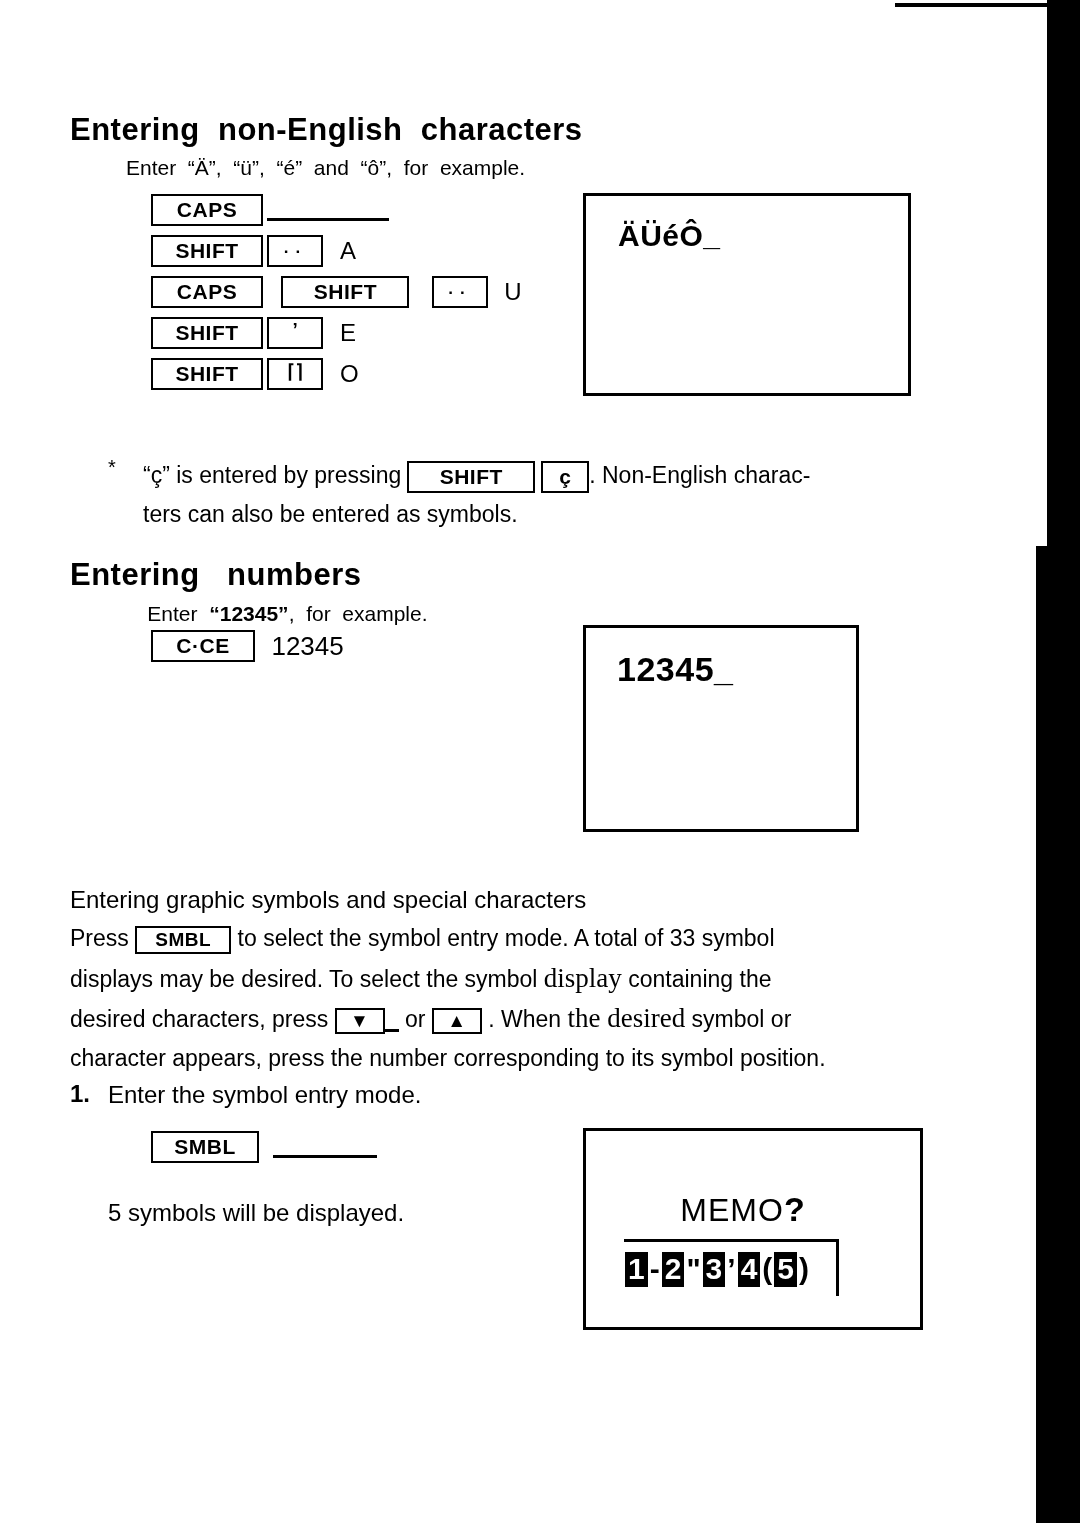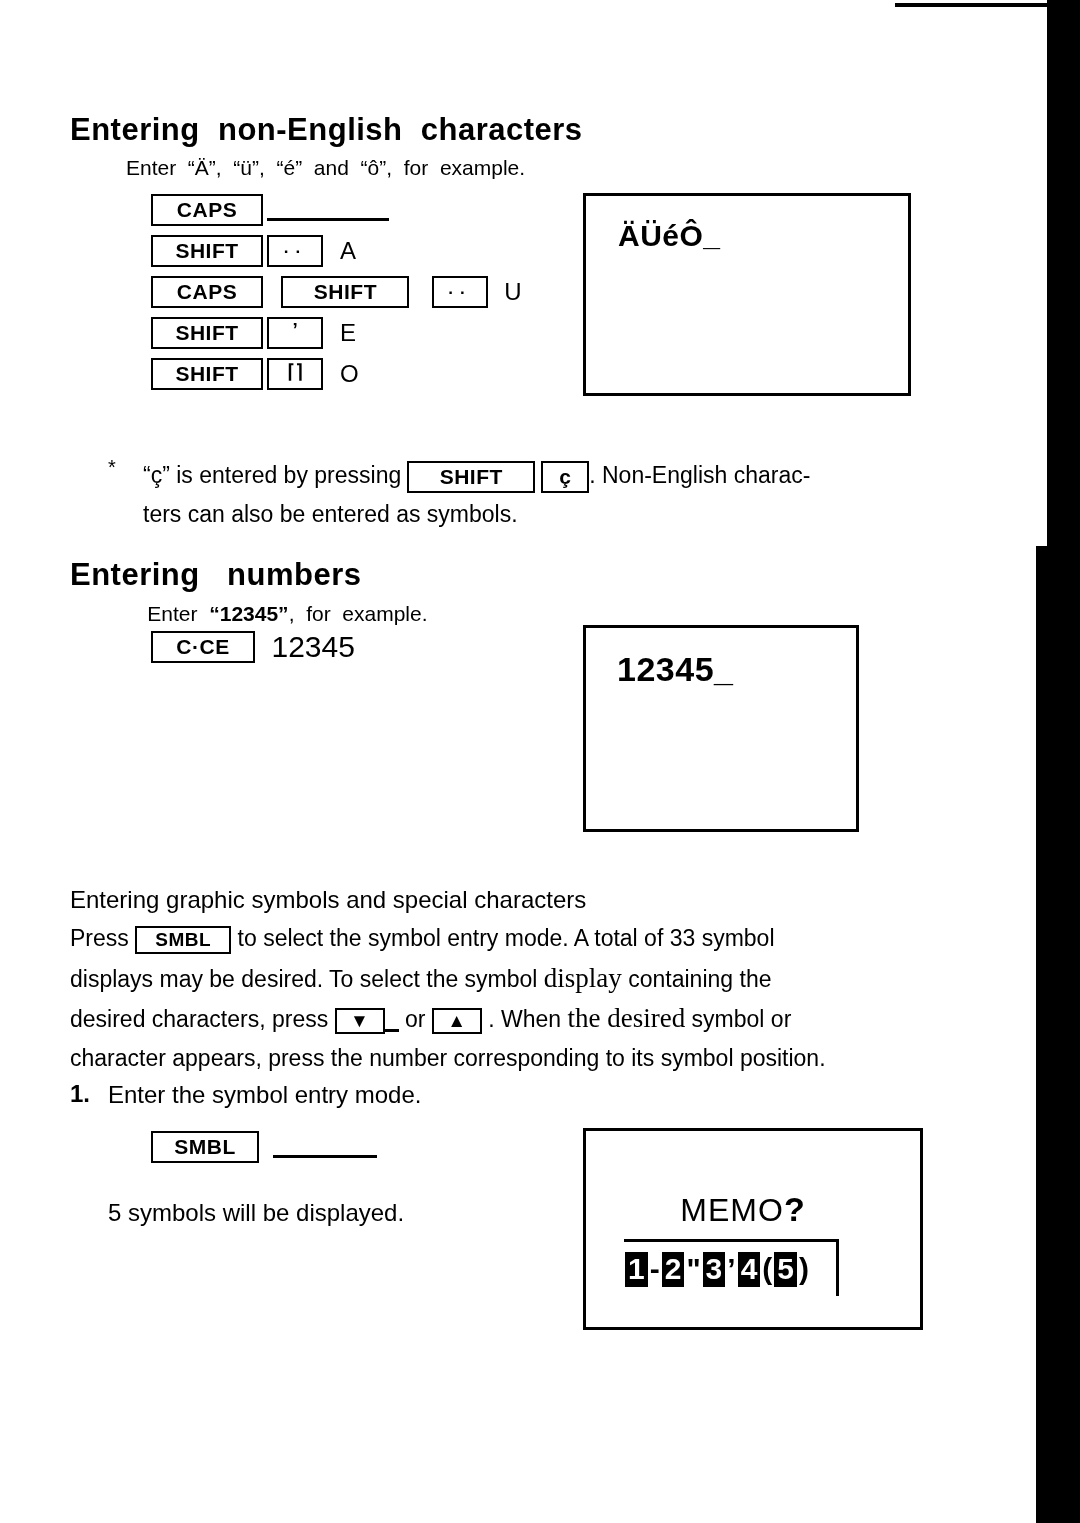--- a/index.html
+++ b/index.html
@@ -187,21 +187,21 @@
   <div class="fn" style="left:143px;top:495px;">ters  can  also  be  entered  as  symbols.</div>
 
   <div class="h1" style="left:70px;top:537px;margin-top:20px;">Entering   numbers</div>
 
   <div class="sub" style="left:105px;top:578px;text-align:center;">
     <span>Enter  </span><b>“12345”</b><span>,  for  example.</span>
   </div>
 
   <div class="keyrow" style="left:151px;top:630px;">
     <span class="key k-w-ccE">C·CE</span>
-    <span class="lbl" style="font-size:30px;">12345</span>
+    <span class="lbl" style="font-size:26px;">12345</span>
   </div>
 
   <div class="lcd" style="left:583px;top:625px;width:276px;height:207px;">
     <div class="lcd-text" style="left:31px;top:22px;font-size:34px;">12345_</div>
   </div>
 
   <div class="para wide" style="left:70px;top:880px;font-size:24px;">Entering  graphic  symbols  and  special  characters</div>
 
   <div class="para" style="left:70px;top:918px;">
     <span>Press </span><span class="key k-w-smbl" style="font-size:19px;padding:2px 4px 3px 4px;">SMBL</span><span> to select the symbol entry mode. A total of 33 symbol</span>

